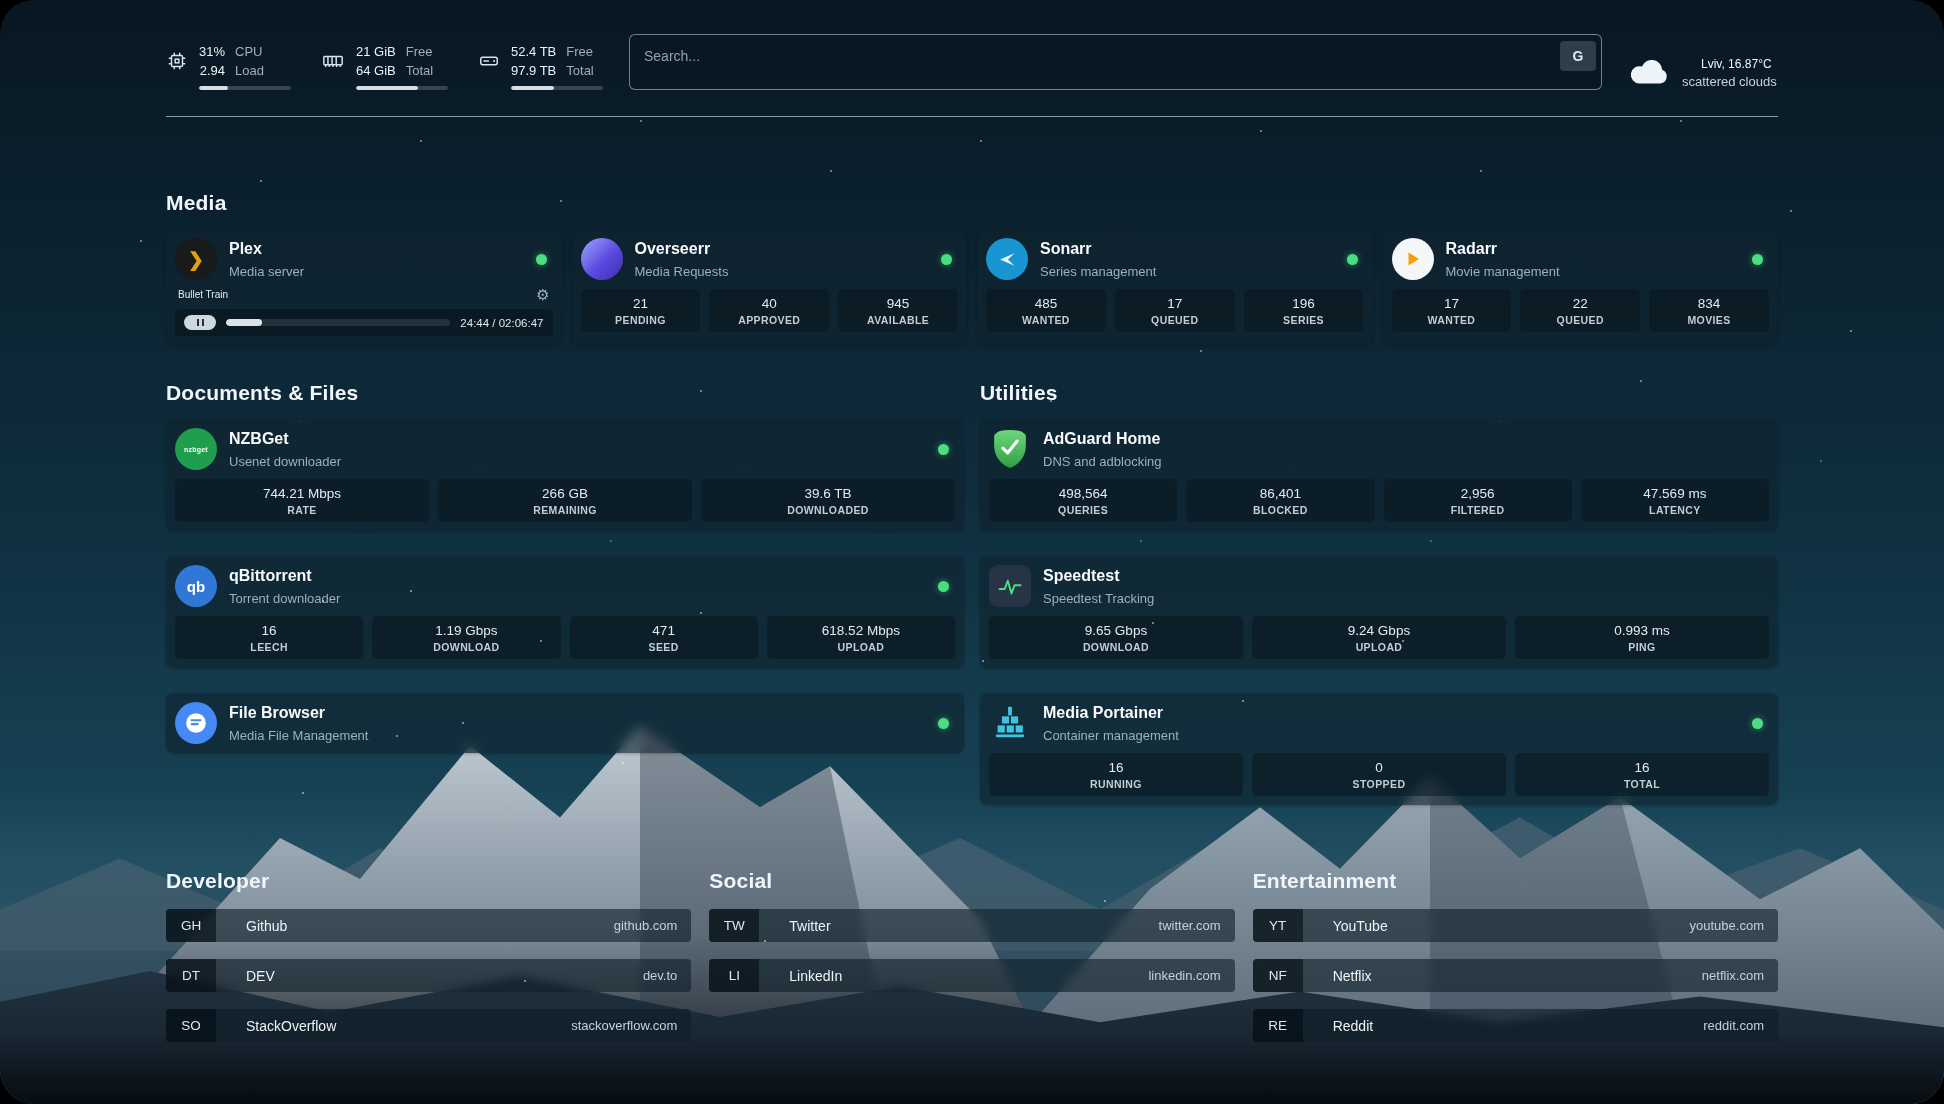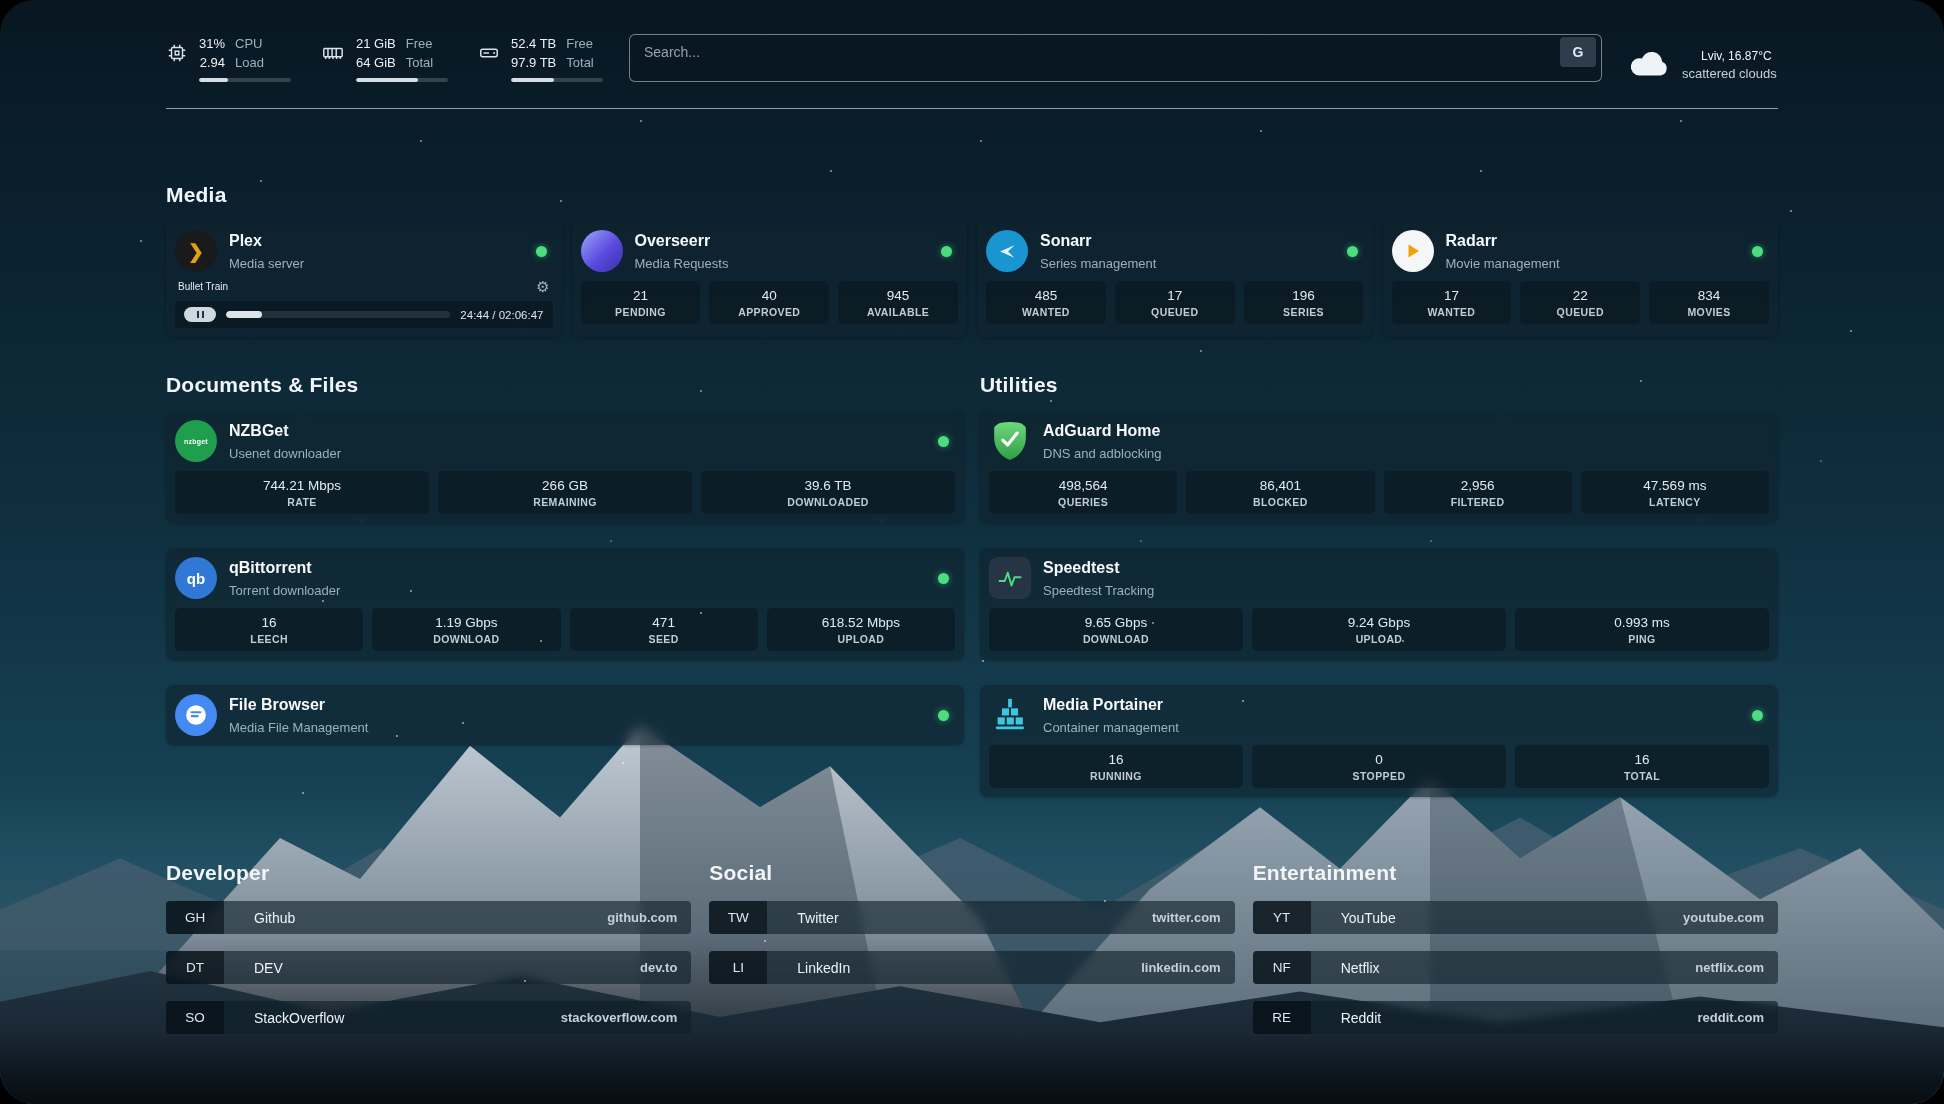--- a/index.html
+++ b/index.html
@@ -51,21 +51,21 @@
   .metrics { display:flex; gap:30px; }
   .metric { display:flex; gap:11px; align-items:flex-start; }
   .m-icon { color:#dbe4ea; margin-top:6px; display:block; }
   .m-texts { display:flex; gap:10px; font-size:13px; line-height:1.3; }
   .m-vals { display:flex; flex-direction:column; gap:2px; text-align:right; color:#eef2f5; }
   .m-labs { display:flex; flex-direction:column; gap:2px; color:#9fb0bc; }
   .m-bar { margin-top:6px; height:4px; width:100%; min-width:92px; border-radius:2px;
     background:rgba(255,255,255,.18); overflow:hidden; }
   .m-bar .fill { height:100%; background:var(--bar_fill,#d7dde2); border-radius:2px; }
 
-  .search { flex:1; height:48px; border:1px solid rgba(226,232,240,.5); border-radius:6px;
+  .search { flex:1; height:56px; border:1px solid rgba(226,232,240,.5); border-radius:6px;
     background:rgba(8,20,28,.35); display:flex; align-items:center; padding:0 5px 12px 14px; }
   .search input { flex:1; background:transparent; border:none; outline:none;
     color:#e5e7eb; font-size:14px; font-family:"Liberation Sans",sans-serif; }
   .search input::placeholder { color:#93a3ae; }
   .g-btn { width:36px; height:30px; border:none; border-radius:4px; cursor:pointer;
     background:rgba(148,163,184,.28); color:#e2e8f0; font-size:14px; font-weight:700;
     display:grid; place-items:center; font-family:"Liberation Sans",sans-serif; }
 
   .weather { display:flex; align-items:center; gap:12px; min-width:150px; }
   .w-loc { font-size:12px; color:#f1f5f9;margin-left:19px; }
@@ -120,24 +120,24 @@
   .icon-word { font-size:7px; font-weight:700; color:#fff; letter-spacing:.2px; }
   .icon-qb { font-size:15px; font-weight:700; color:#fff; }
   .plex-glyph { color:var(--plex_amber,#e5a00d); font-size:19px; font-weight:700; }
 
   
   .bm-area { display:flex; gap:18px; margin-top:64px; padding-bottom:46px; }
   .bm-group { flex:1; min-width:0; }
   .bm-list { display:flex; flex-direction:column; gap:17px; margin-top:16px; }
   .bm-row { display:flex; align-items:center; height:33px; background:rgba(14,30,40,.6);
     border-radius:4px; overflow:hidden; cursor:pointer; backdrop-filter:blur(4px); }
-  .bm-abbr { width:58px; align-self:stretch; background:rgba(3,12,18,.6); color:#dfe7ec;
+  .bm-abbr { width:50px; align-self:stretch; background:rgba(3,12,18,.6); color:#dfe7ec;
     font-size:13.5px; display:grid; place-items:center; }
   .bm-name { flex:1; padding-left:30px; font-size:14px; color:#eef3f6; white-space:nowrap; }
-  .bm-url { padding-right:14px; font-size:13px; color:#c5d0d9; white-space:nowrap;font-weight:bold; }
+  .bm-url { padding-right:14px; font-size:13px; color:#c5d0d9; white-space:nowrap; }
 </style>
 </head>
 <body>
 
 <div class="screen">
 
   <svg class="mountains" viewBox="0 0 1944 430" preserveAspectRatio="none">
     <defs>
       <linearGradient id="gFar" x1="0" y1="0" x2="0" y2="1">
         <stop offset="0" stop-color="#536878"></stop>

